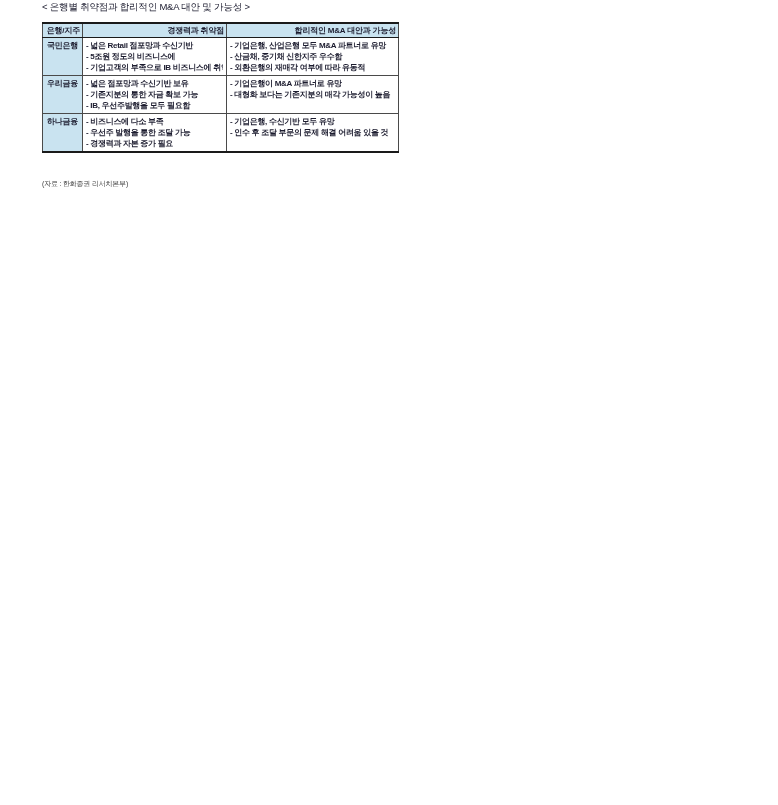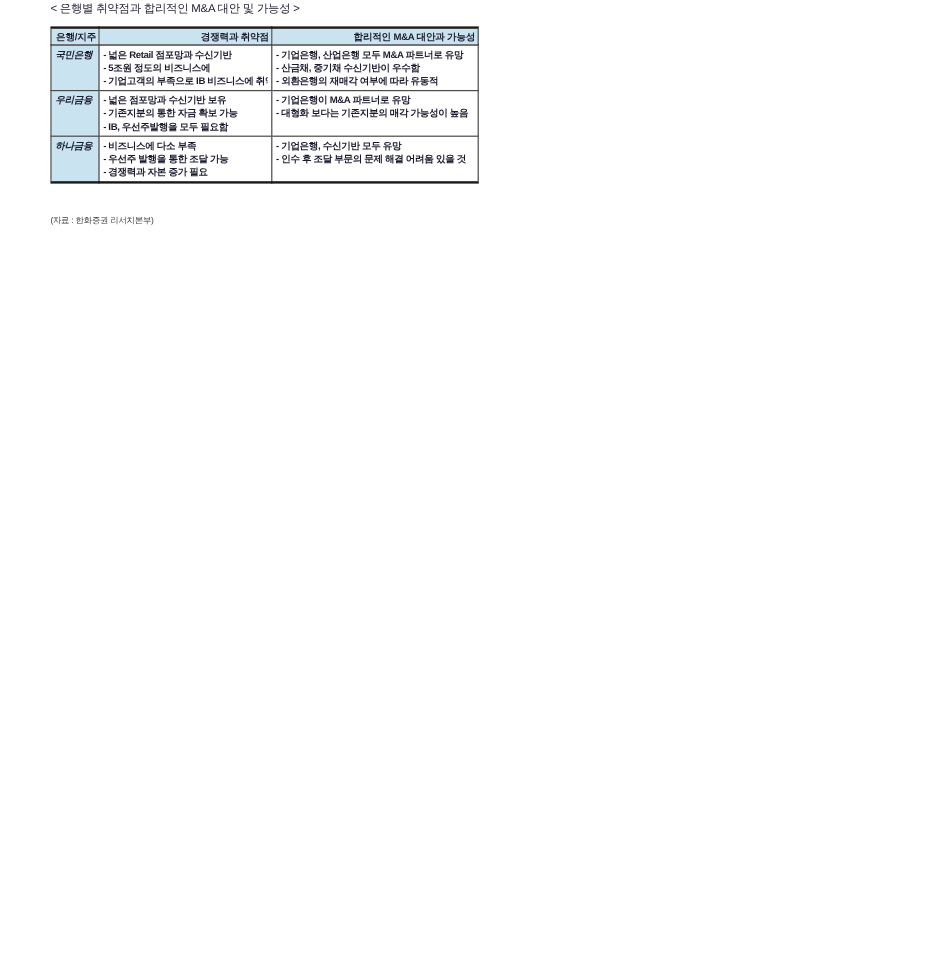--- a/index.html
+++ b/index.html
@@ -42,23 +42,22 @@
   table.report td{
     font-size:8px;font-weight:bold;color:var(--text);
     vertical-align:top;padding:2px 3px;
     border:1px solid var(--border-mid);
     letter-spacing:-0.3px;
     height:34px;
   }
   table.report tr:last-child td{height:37px;margin-top:20px;}
   td.bank-cell{
     background:var(--header-bg);
-    vertical-align:middle;
+    text-align:center;vertical-align:middle;
     white-space:nowrap;
-    font-style:italic;
   }
   td.lines-cell div{
     line-height:11px;white-space:nowrap;overflow:hidden;
   }
   .source-note{
     position:absolute;left:42px;top:179px;
     font-size:7px;font-weight:normal;color:var(--muted);
     letter-spacing:-0.2px;white-space:nowrap;
   }
 </style>
@@ -85,21 +84,21 @@
     <tbody>
         <tr>
           <td class="bank-cell">국민은행</td>
           <td class="lines-cell">
             <div>- 넓은 Retail 점포망과 수신기반</div>
             <div>- 5조원 정도의 비즈니스에</div>
             <div>- 기업고객의 부족으로 IB 비즈니스에 취약</div>
           </td>
           <td class="lines-cell">
             <div>- 기업은행, 산업은행 모두 M&amp;A 파트너로 유망</div>
-            <div>- 산금채, 중기채 수신기반이 우수함</div>
+            <div>- 산금채, 중기채 신한지주 우수함</div>
             <div>- 외환은행의 재매각 여부에 따라 유동적</div>
           </td>
         </tr>
         <tr>
           <td class="bank-cell">우리금융</td>
           <td class="lines-cell">
             <div>- 넓은 점포망과 수신기반 보유</div>
             <div>- 기존지분의 통한 자금 확보 가능</div>
             <div>- IB, 우선주발행을 모두 필요함</div>
           </td>

